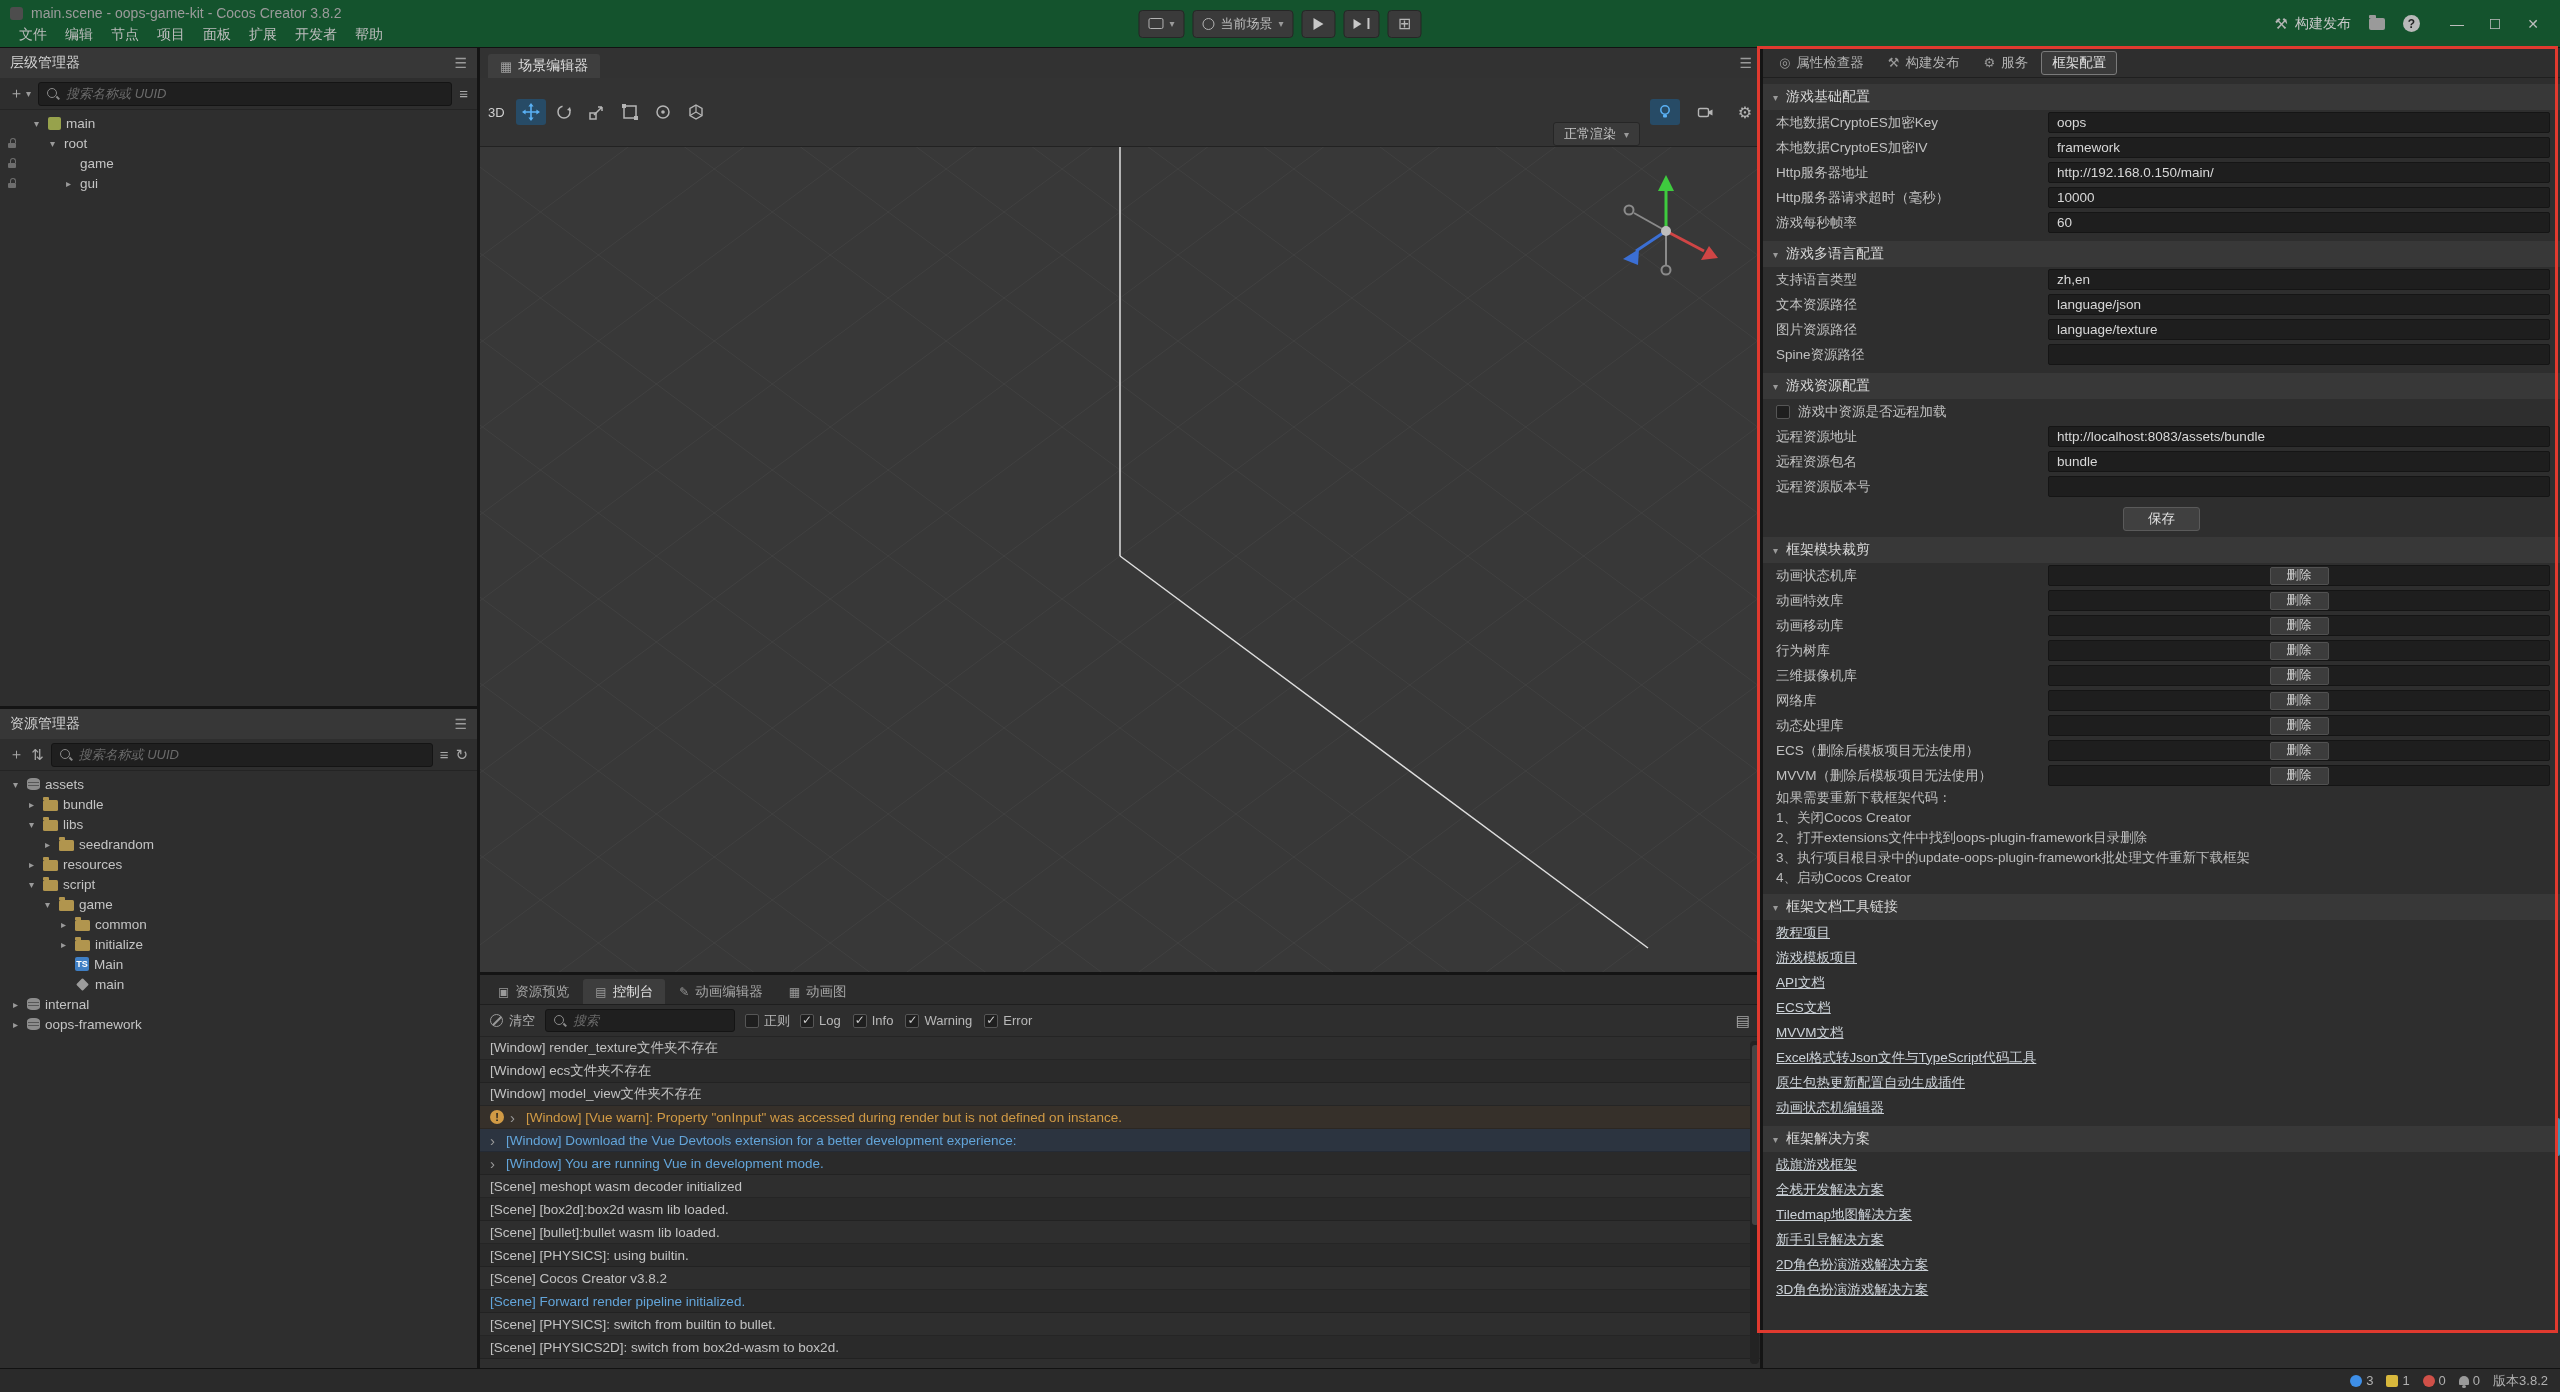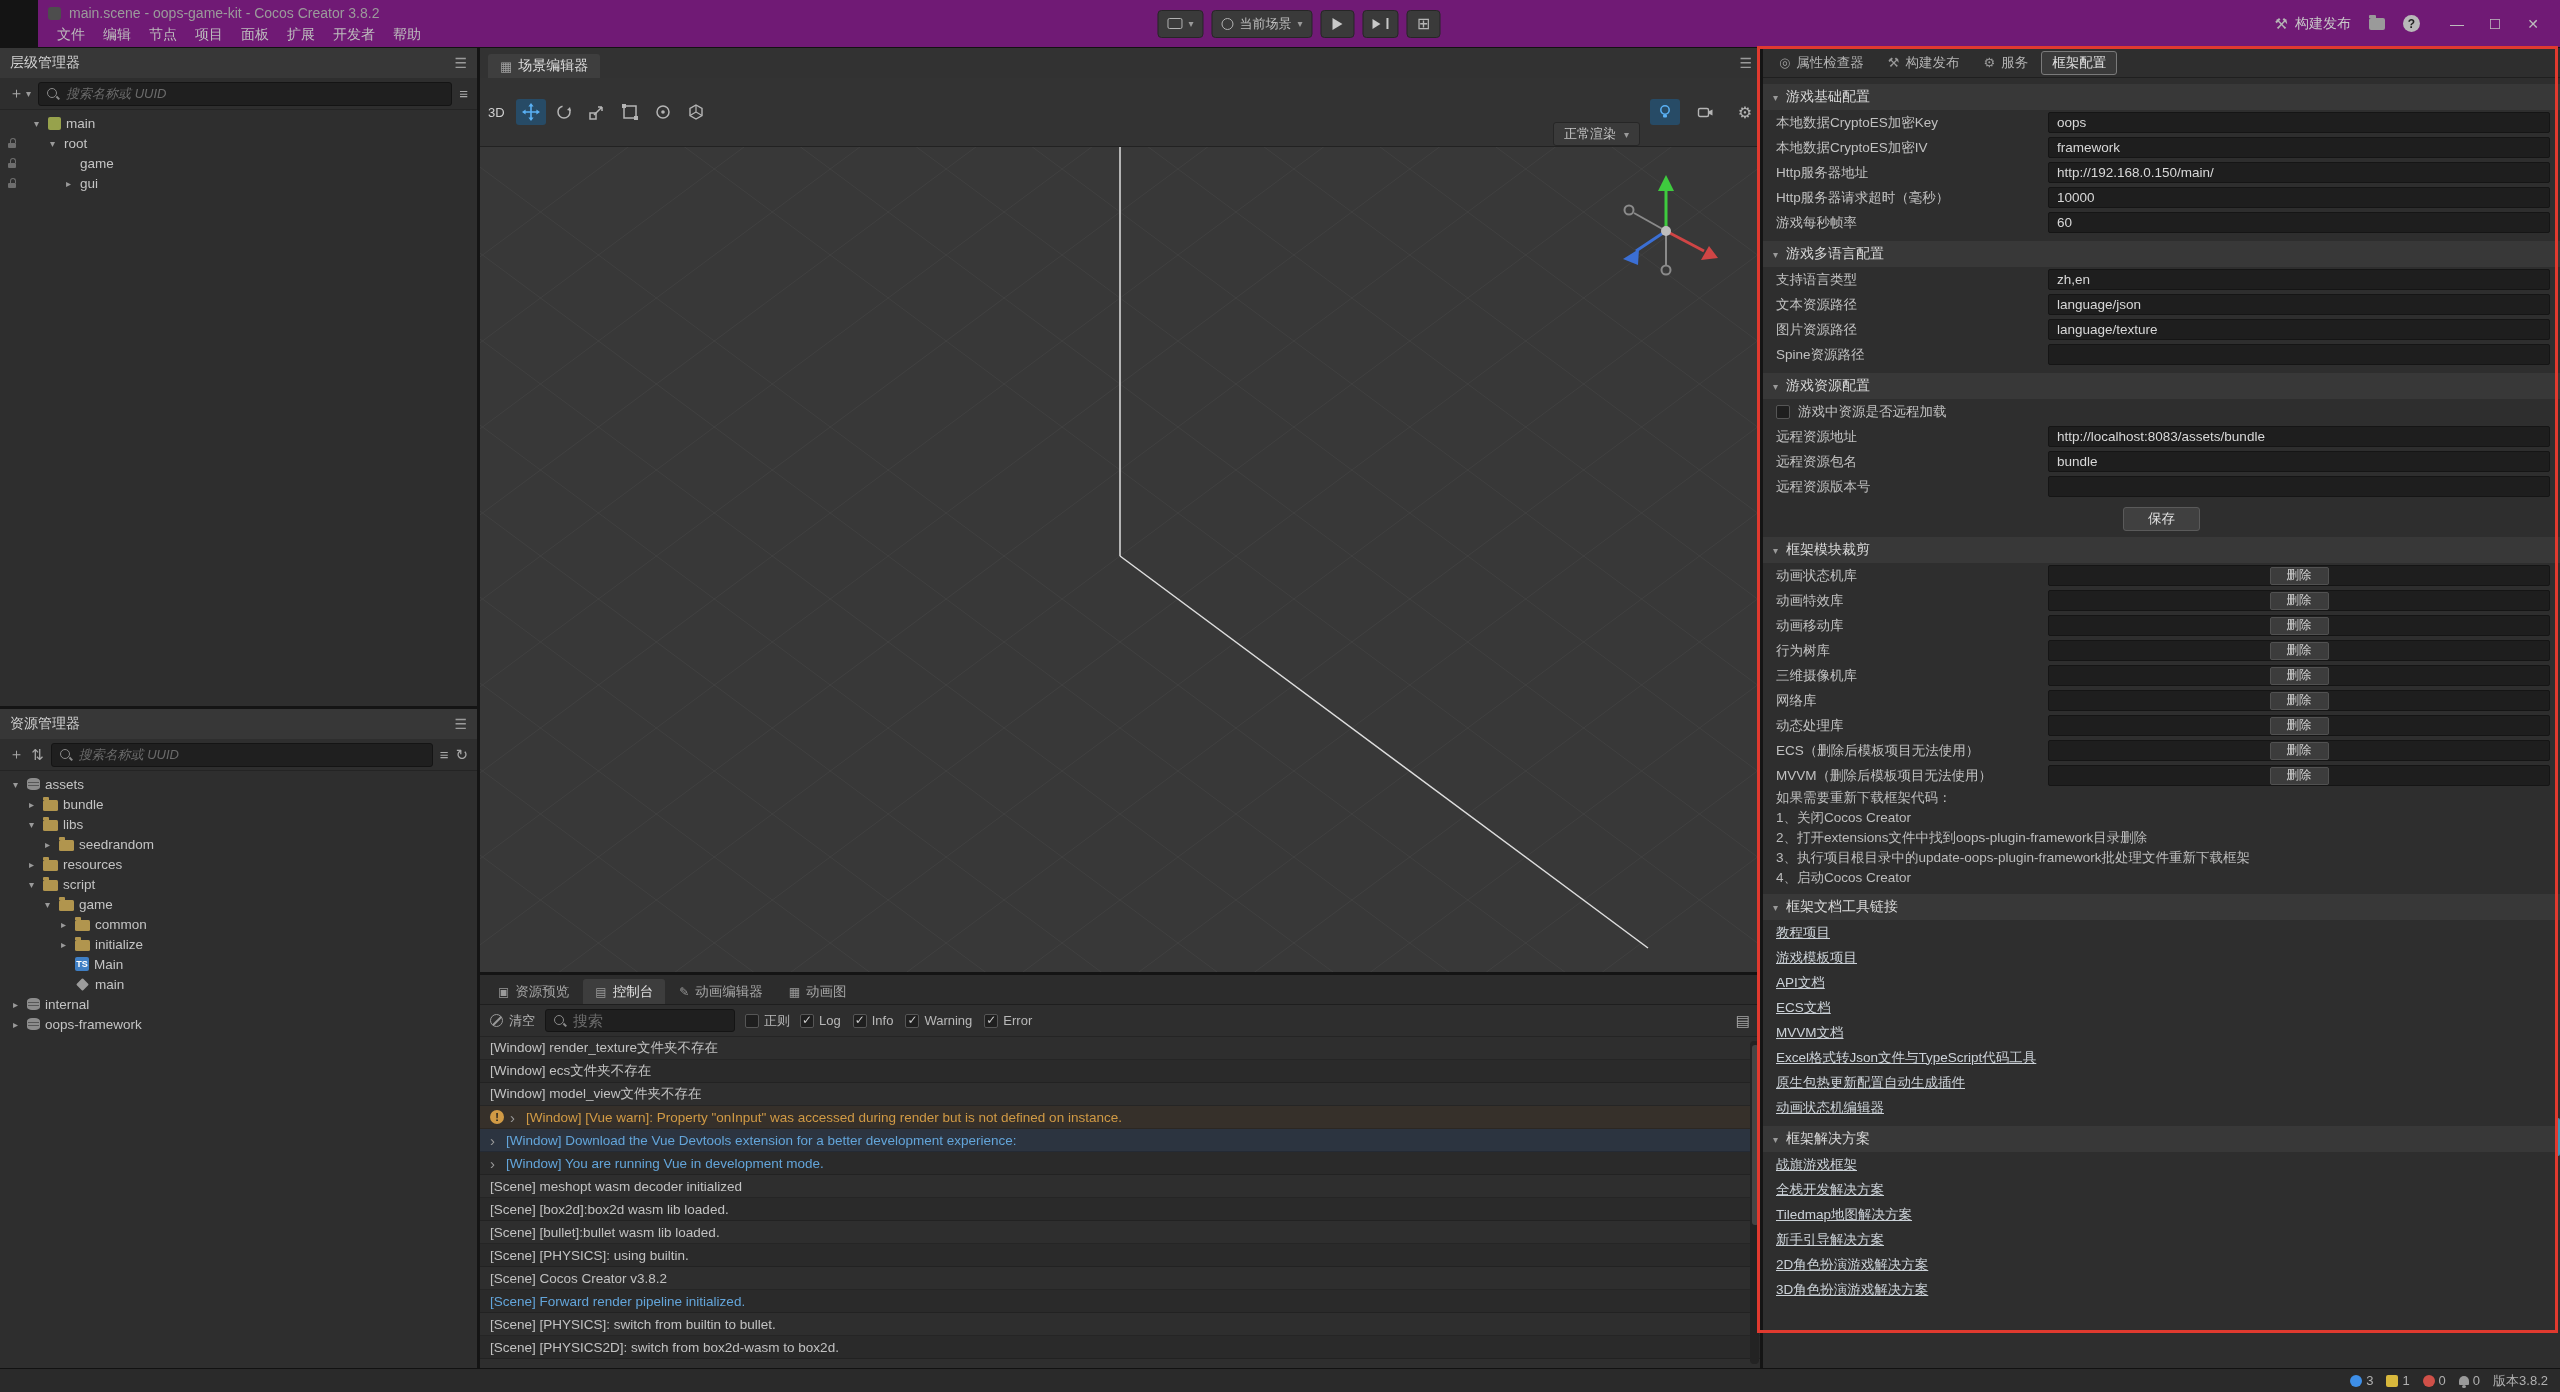--- a/index.html
+++ b/index.html
@@ -1,21 +1,21 @@
 <!DOCTYPE html>
 <html><head>
 <meta charset="utf-8">
 <style>
   *{margin:0;padding:0;box-sizing:border-box;}
   html,body{width:2560px;height:1392px;overflow:hidden;background:#151515;
     font-family:"Liberation Sans","DejaVu Sans",sans-serif;color:#c5c5c5;-webkit-font-smoothing:antialiased;}
   #app{position:relative;width:2560px;height:1392px;display:flex;flex-direction:column;background:#141414;}
 
   
-  .header{flex:0 0 47px;background:#701a75;border-bottom:1px solid #121212;display:flex;position:relative;margin-left:38px;}
+  .header{flex:0 0 47px;background:#14532d;border-bottom:1px solid #121212;display:flex;position:relative;}
   .header-left{display:flex;flex-direction:column;justify-content:space-between;padding:5px 0 3px 10px;}
   .win-title{font-size:14px;color:#9b9b9b;display:flex;align-items:center;gap:8px;}
   .app-logo{width:13px;height:13px;background:#4d4d4d;border-radius:3px;display:inline-block;}
   .menubar{display:flex;}
   .menu-item{font-size:14px;color:#bdbdbd;padding:0 9px;cursor:default;}
   .header-center{position:absolute;left:50%;top:0;height:47px;transform:translateX(-50%);display:flex;align-items:center;gap:8px;}
   .hc-btn{height:28px;min-width:34px;background:#3a3a3a;border:1px solid #262626;border-radius:4px;
     display:flex;align-items:center;justify-content:center;gap:6px;padding:0 9px;font-size:13px;color:#bdbdbd;cursor:pointer;}
   .caret{font-size:10px;color:#9a9a9a;}
   .device-ico{width:15px;height:11px;border:1.5px solid #b2b2b2;border-radius:2px;display:inline-block;}
@@ -90,21 +90,21 @@
   
   .console-tabs{flex:0 0 30px;background:#2c2c2c;border-bottom:1px solid #1e1e1e;display:flex;align-items:flex-end;gap:2px;padding:3px 6px 0;}
   .console-tab{height:25px;display:flex;align-items:center;gap:6px;padding:0 12px;font-size:13.5px;color:#a6a6a6;border-radius:3px 3px 0 0;cursor:pointer;}
   .console-tab.active{background:#3d3d3d;color:#e0e0e0;}
   .console-tab .ticn{font-size:12px;color:#9a9a9a;}
   .console-toolbar{flex:0 0 32px;display:flex;align-items:center;gap:10px;padding:0 10px;border-bottom:1px solid #242424;background:#2e2e2e;}
   .clear-btn{display:flex;align-items:center;gap:6px;font-size:13px;color:#b5b5b5;cursor:pointer;}
   .clear-ico{width:13px;height:13px;border:1.5px solid #9a9a9a;border-radius:50%;position:relative;display:inline-block;}
   .clear-ico::after{content:"";position:absolute;left:0;top:5px;width:12px;height:1.5px;background:#9a9a9a;transform:rotate(-45deg);}
   .csearch{width:190px;height:23px;background:#1f1f1f;border:1px solid #141414;border-radius:3px;display:flex;align-items:center;gap:6px;padding:0 7px;}
-  .csearch input{flex:1;background:transparent;border:none;outline:none;color:#ef4444;font-size:15px;min-width:0;}
+  .csearch input{flex:1;background:transparent;border:none;outline:none;color:#ef4444;font-size:13px;min-width:0;font-style:italic;}
   .csearch input::placeholder{color:#6b6b6b;}
   .cb{width:14px;height:14px;background:#1f1f1f;border:1px solid #565656;border-radius:2px;position:relative;display:inline-block;flex:0 0 14px;cursor:pointer;}
   .cb.checked::after{content:"✓";position:absolute;left:1px;top:-2px;font-size:12px;color:#cfcfcf;}
   .filter{display:flex;align-items:center;gap:5px;font-size:13px;color:#b8b8b8;cursor:pointer;}
   .console-logs{flex:1;overflow:hidden;font-size:13.5px;}
   .log-row{height:23px;display:flex;align-items:center;gap:6px;padding:0 10px;color:#c2c2c2;border-bottom:1px solid rgba(0,0,0,.18);cursor:default;white-space:nowrap;}
   .log-row:nth-child(even){background:#2a2a2a;}
   .log-row:nth-child(odd){background:#2e2e2e;}
   .log-row.warn{color:#d19a45;background:#36302a;}
   .log-row.info{color:#63a5da;}

